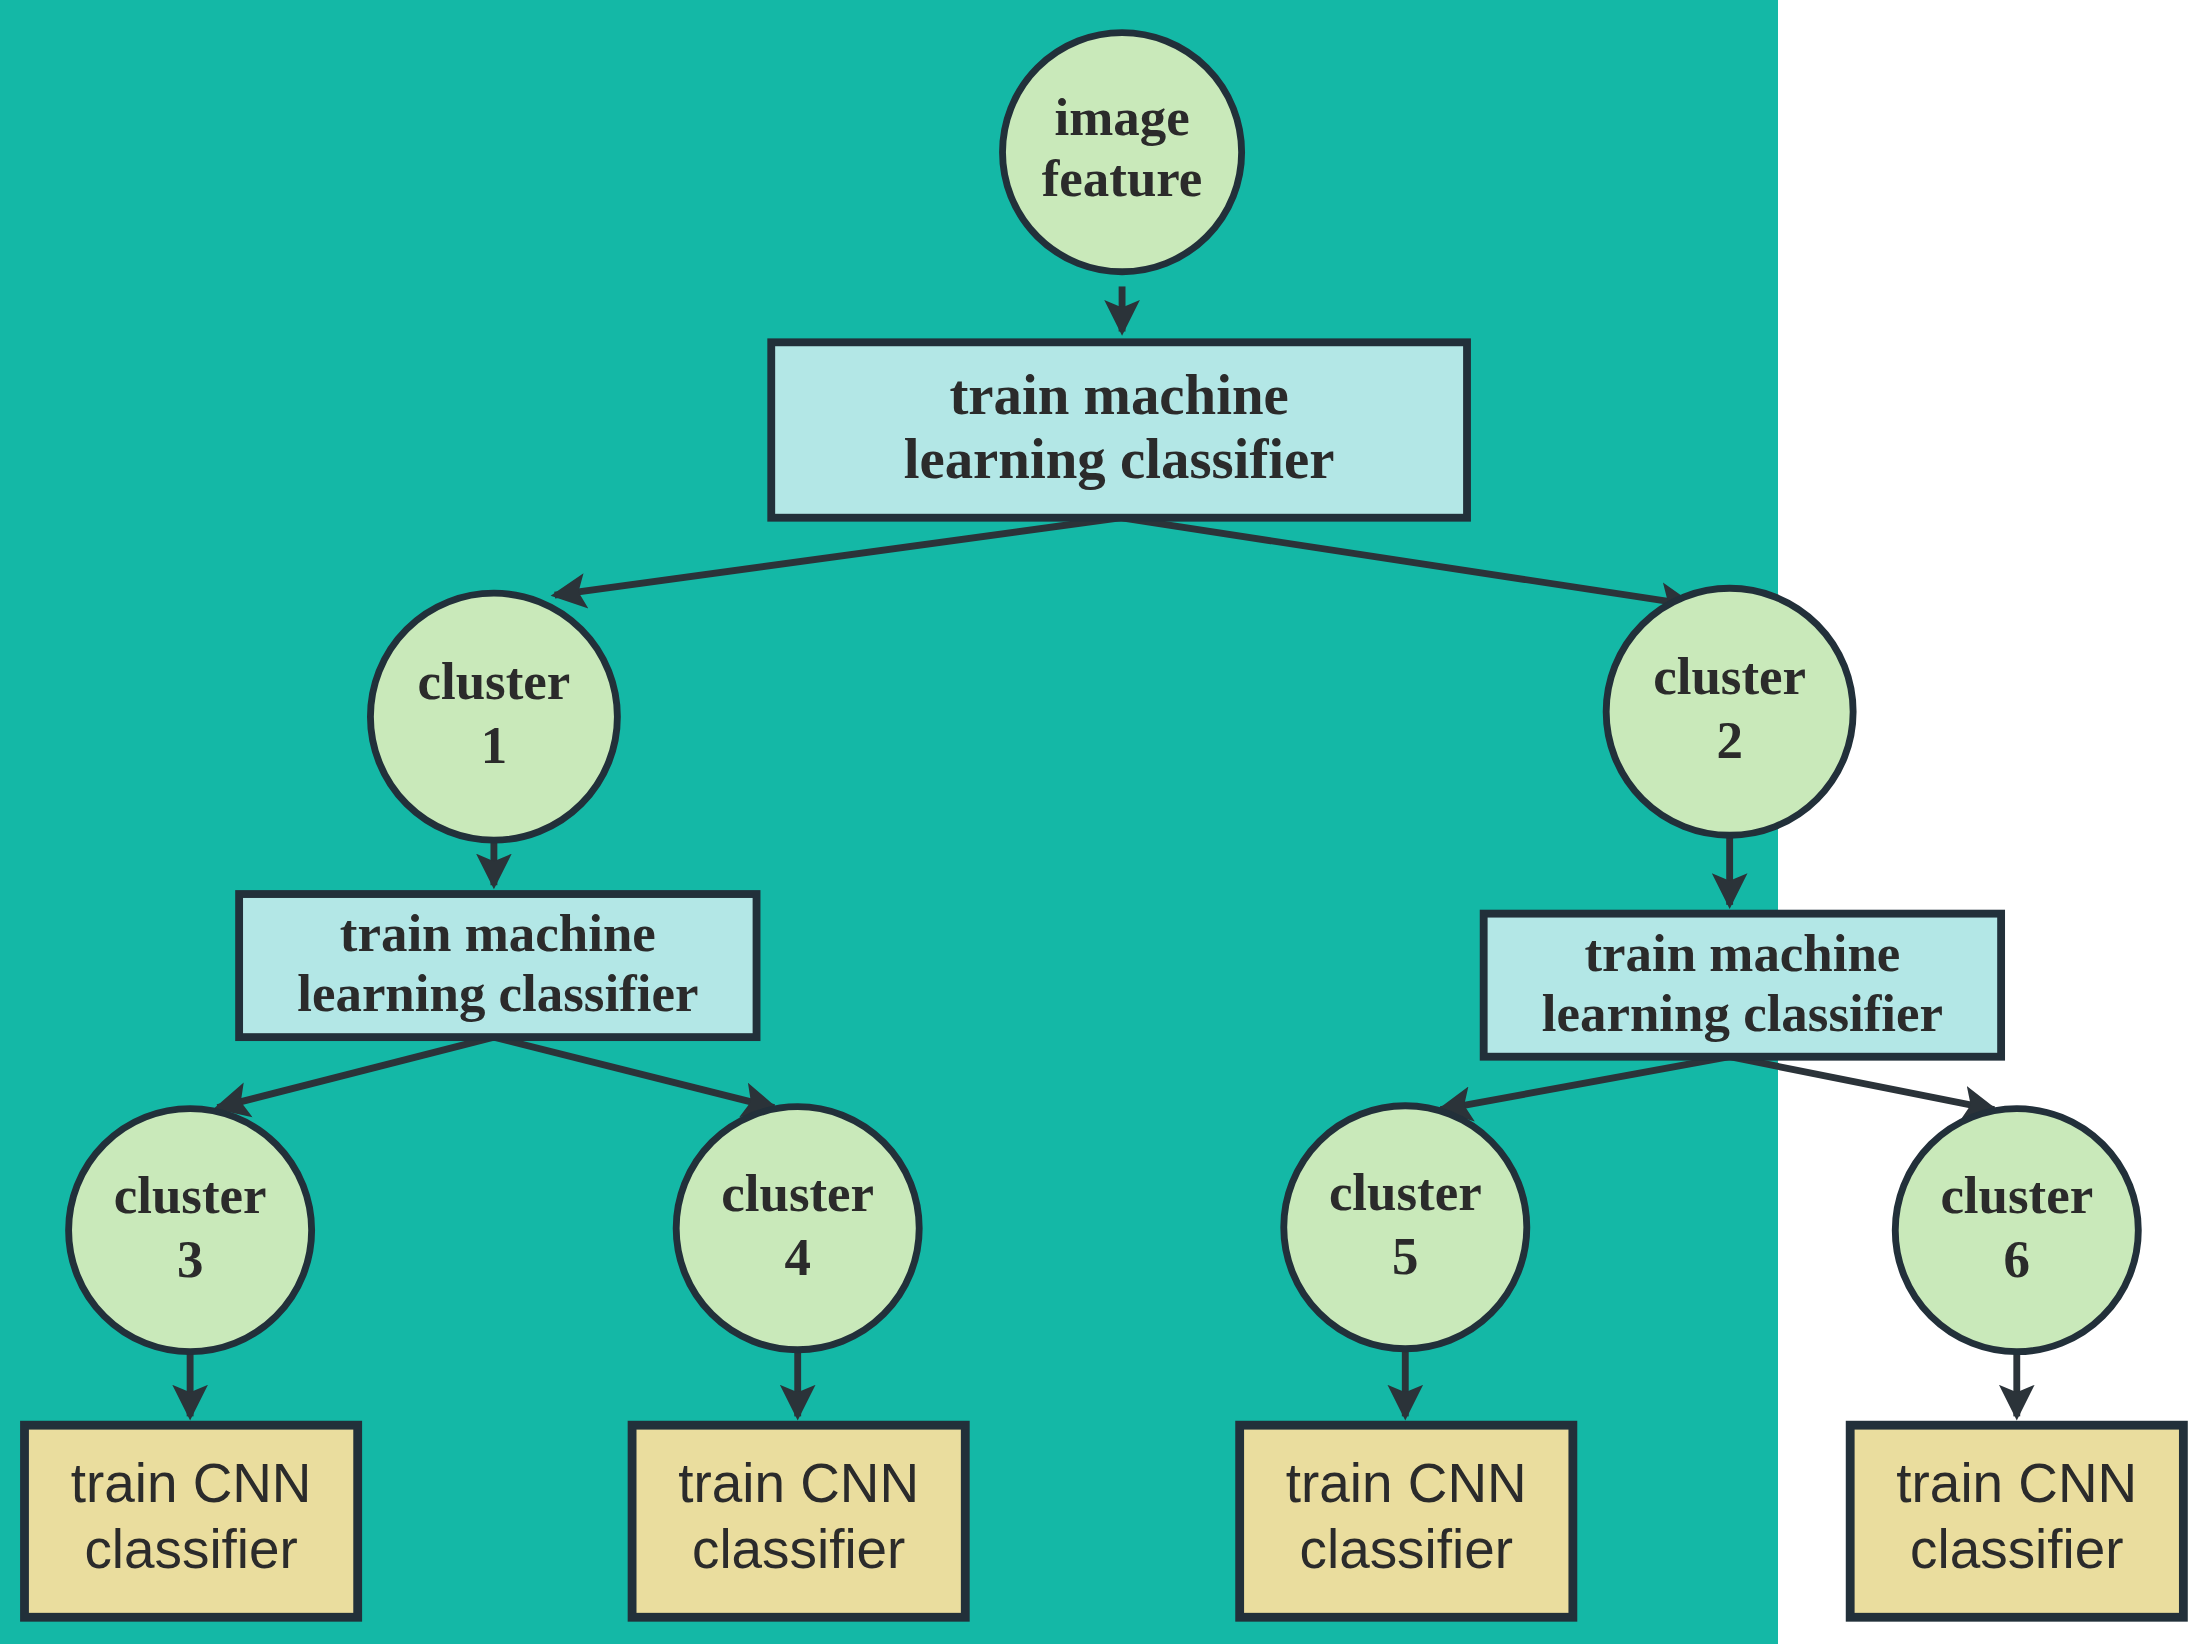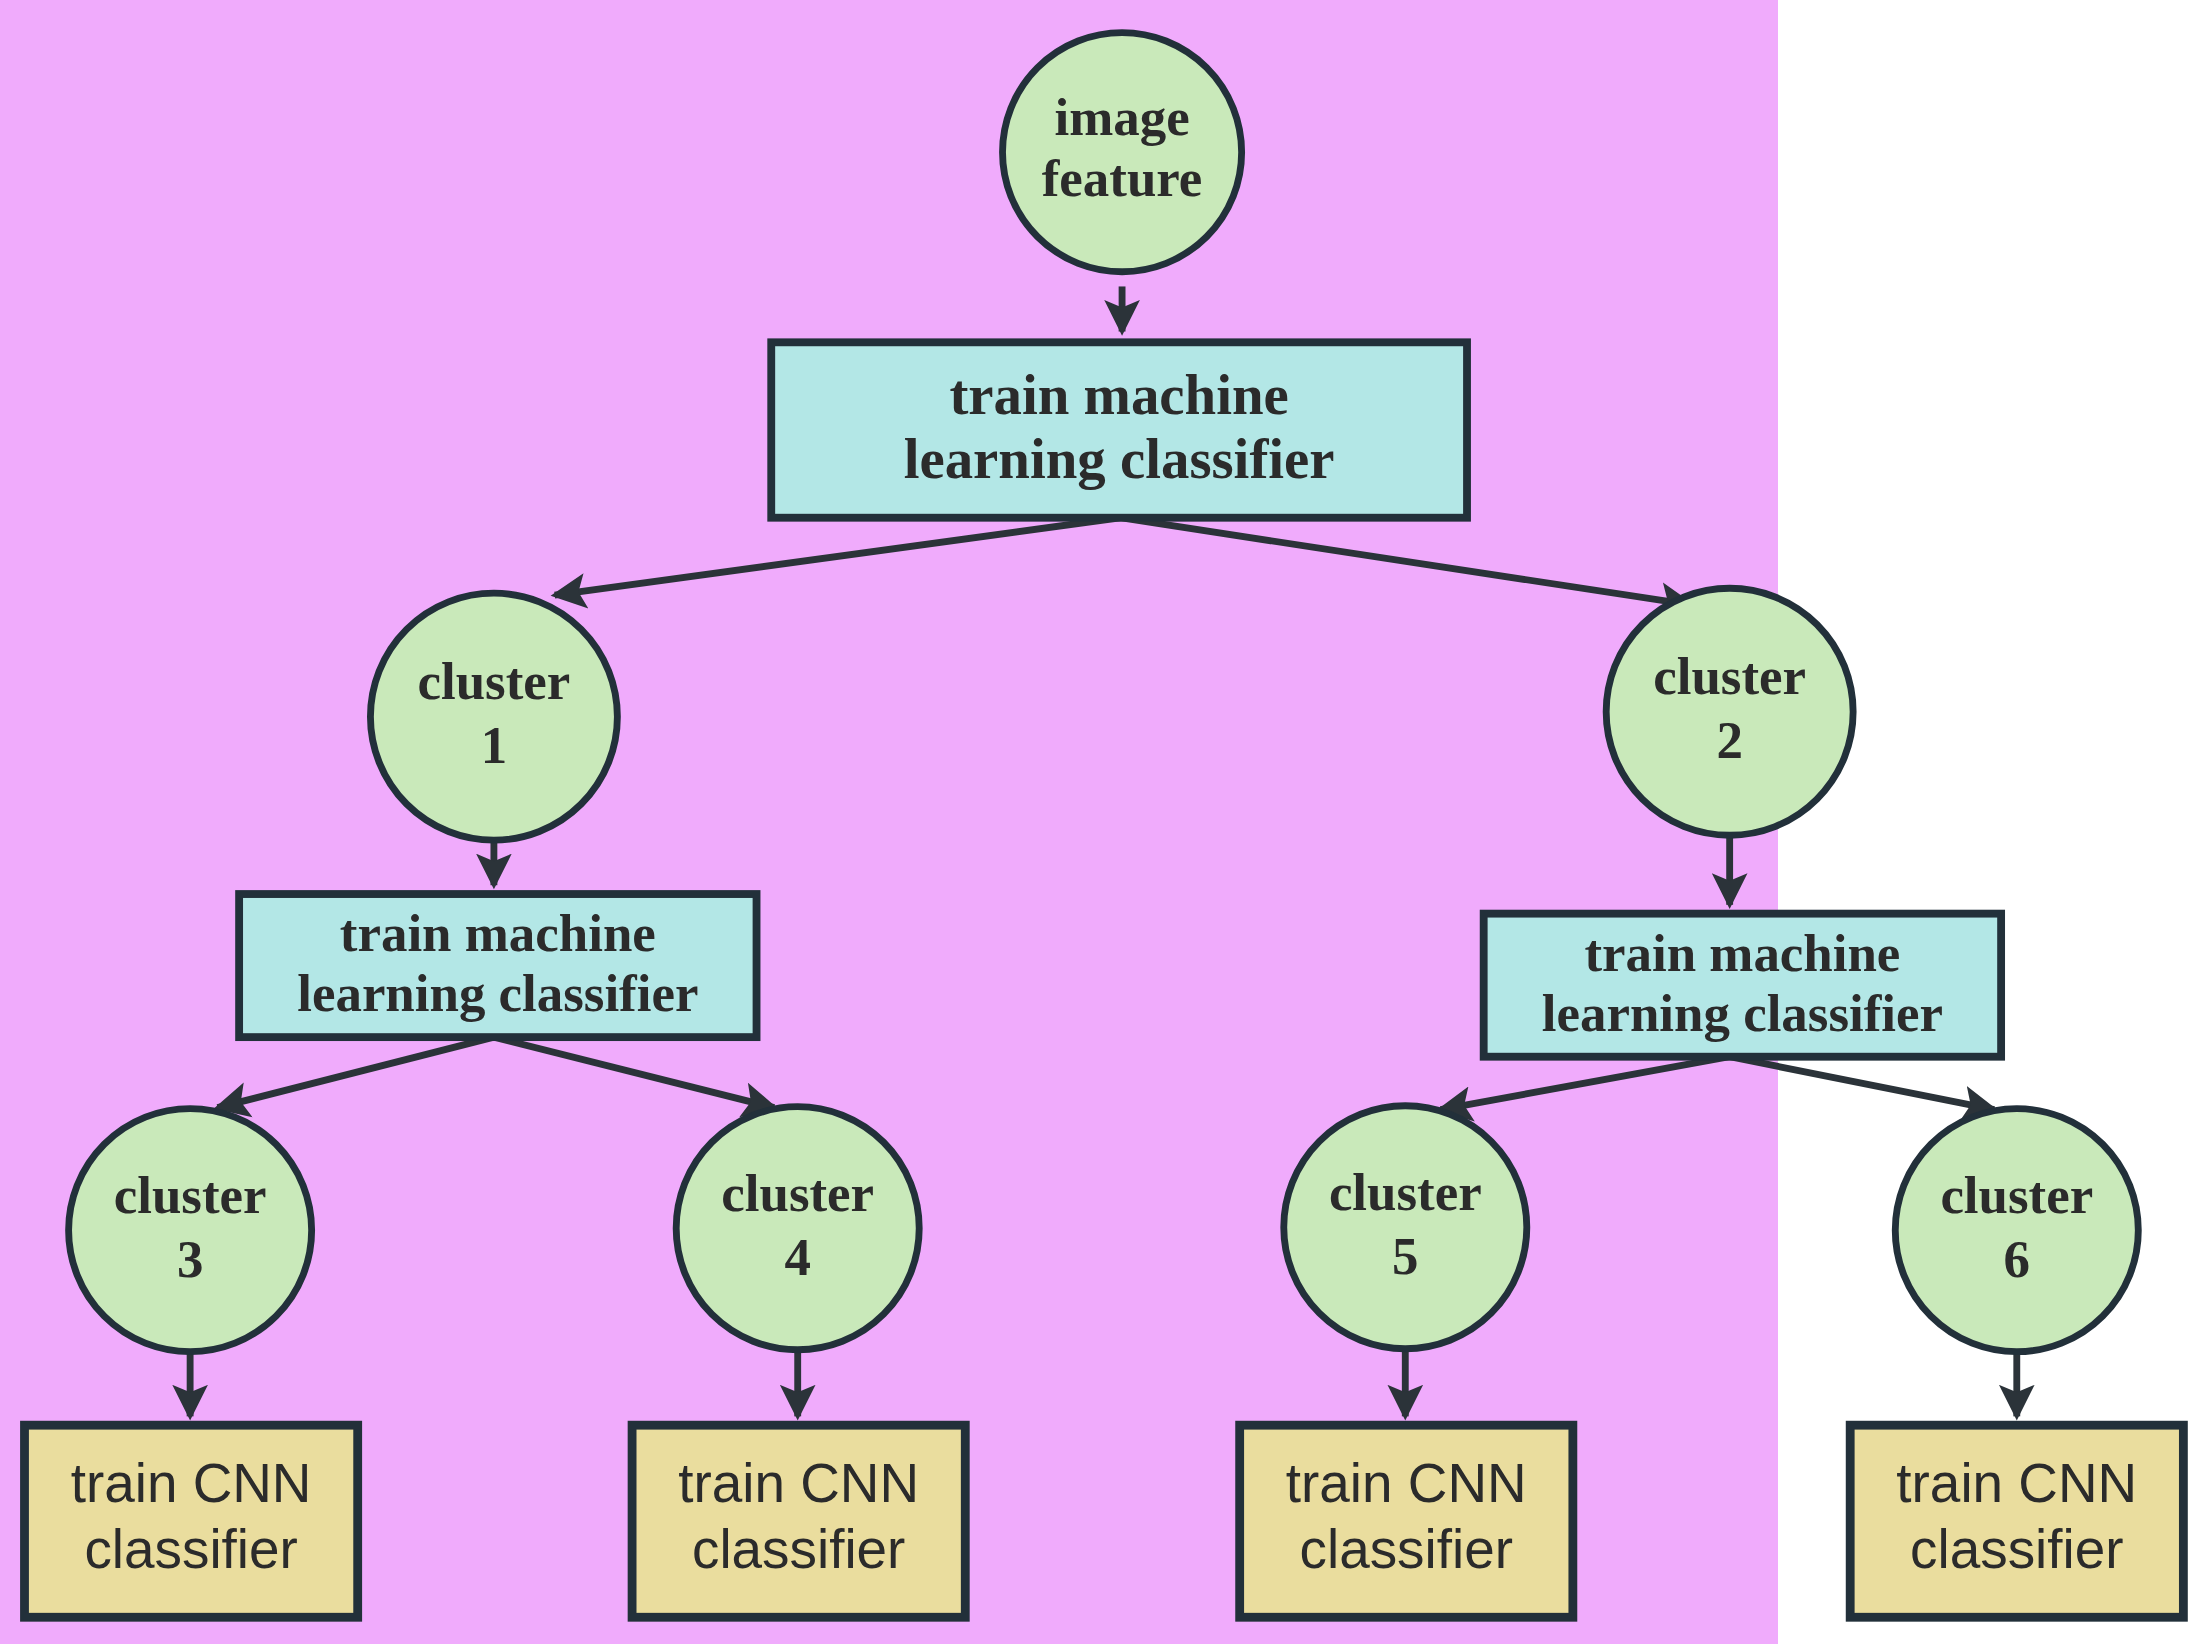--- a/index.html
+++ b/index.html
@@ -10,21 +10,21 @@
   body {
     width: 2202px;
     height: 1645px;
     overflow: hidden;
     font-family: "Liberation Serif", serif;
   }
   #diagram-root {
     position: relative;
     width: 1778px;
     height: 1645px;
-    background: #f0abfc;
+    background: #14b8a6;
   }
   svg#flow {
     display: block;
     width: 2202px;
     height: 1645px;
   }
   .node-circle {
     fill: #c9e9ba;
     stroke: #22303a;
     stroke-width: 7;

